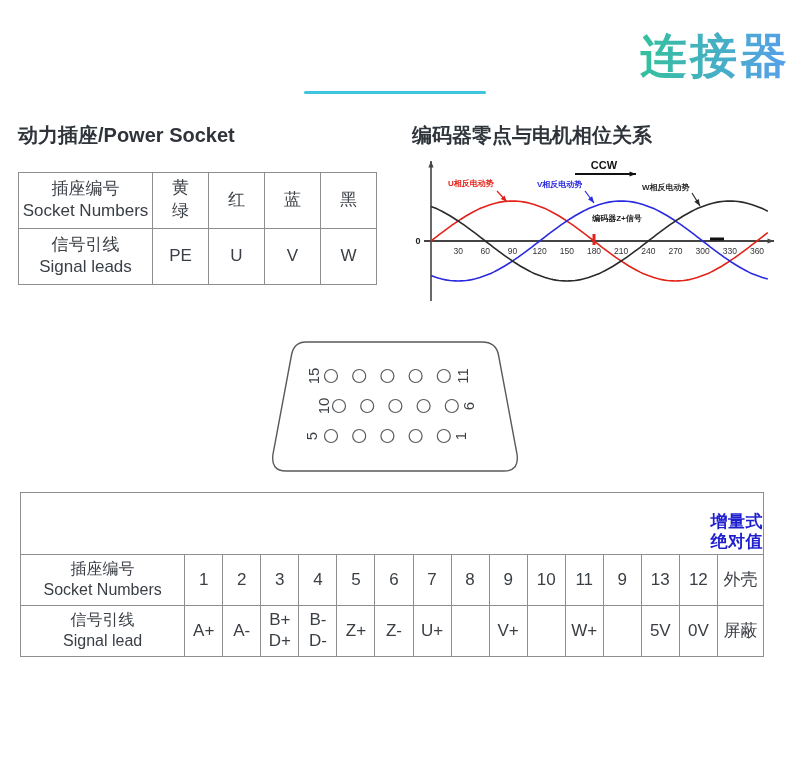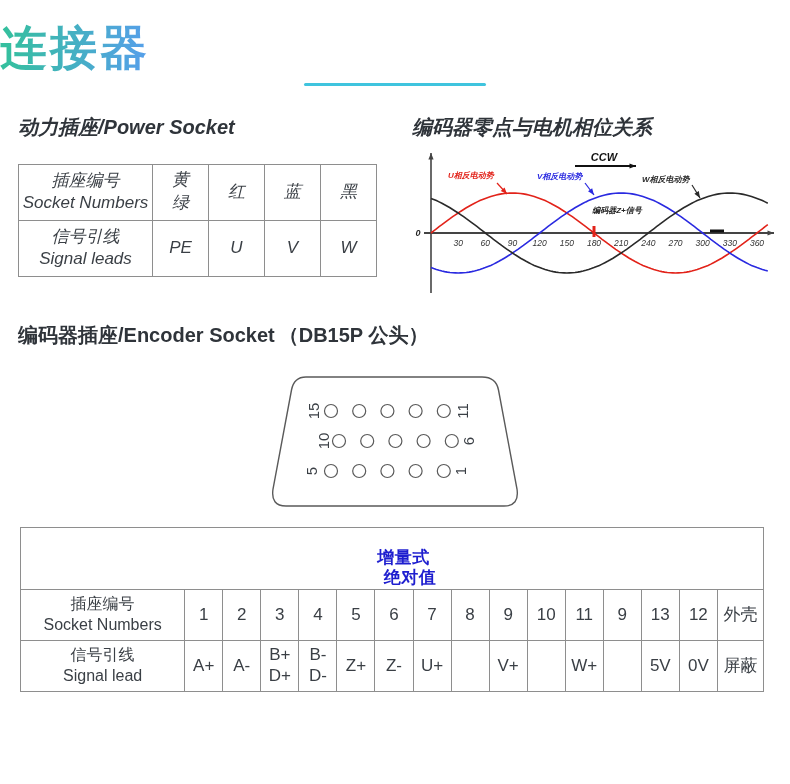--- a/index.html
+++ b/index.html
@@ -1,26 +1,26 @@
 <!DOCTYPE html>
 <html><head>
 <meta charset="utf-8">
 <style>
   html,body{margin:0;padding:0;}
   body{font-family:"Liberation Sans",sans-serif;background:#fff;color:#3a3f45;}
   .page{width:790px;height:784px;overflow:hidden;background:#fff;position:relative;}
 
-  .hdr{text-align:left;padding-top:22px;}
+  .hdr{text-align:right;padding-top:30px;}
   .grad-text{background:linear-gradient(92deg,#35bf9f 5%,#55a0e8 95%);
              -webkit-background-clip:text;background-clip:text;color:transparent;display:inline-block;}
   .title-cn{font-size:47px;font-weight:bold;letter-spacing:3px;line-height:1.1;}
   .title-en{font-size:25px;font-weight:bold;letter-spacing:1px;margin-top:2px;}
   .underline{width:182px;height:3px;background:#3fc4de;margin:9px auto 0;border-radius:2px;}
 
-  .cols{display:flex;margin:28px 0 0 18px;font-style:italic;}
+  .cols{display:flex;margin:28px 0 0 18px;}
   .col-left{width:394px;}
   .col-right{width:372px;margin-left:0;}
   h2{font-size:20px;font-weight:bold;color:#2f343a;margin:0;}
   .col-left h2{margin-bottom:23px;}
   .col-right h2{margin-bottom:6px;}
 
   table{border-collapse:collapse;table-layout:fixed;}
   td{border:1px solid #8e8e8e;text-align:center;white-space:pre-line;padding:0;color:#3a3f45;}
 
   .power-table{width:358px;}
@@ -28,22 +28,22 @@
   .power-table td.lbl{font-size:17px;line-height:1.3;}
 
   .enc-heading{margin:16px 0 0 18px;font-size:20px;font-weight:bold;color:#2f343a;}
   .enc-heading .note{margin-left:4px;}
 
   .db15-wrap{text-align:center;margin-top:20px;}
 
   .enc-table{width:744px;margin:12px 0 0 20px;}
   .enc-table td{font-size:17px;height:50px;line-height:1.2;}
   .enc-table td.lbl{font-size:16px;line-height:1.3;}
-  .enc-table tr.mode td{height:31px;text-align:center;padding-left:23px;font-weight:bold;
-                        font-size:17px;color:#1e1ecf;letter-spacing:.5px;}
+  .enc-table tr.mode td{height:31px;text-align:right;padding-left:23px;font-weight:bold;
+                        font-size:17px;color:#1e1ecf;letter-spacing:.5px;font-family:Liberation Mono, monospace;}
   .enc-table tr.mode td span + span{margin-left:13px;}
 </style>
 </head>
 <body>
 
 <div class="page">
 
   <div class="hdr">
     <div class="grad-text title-cn">连接器</div><br>
     <div class="underline"></div>
@@ -119,23 +119,20 @@
           <line x1="163" y1="19" x2="224" y2="19" stroke="#111" stroke-width="1.8"></line>
           <polygon points="224,19 217.49934755096442,21.596443285890878 217.49934755096442,16.403556714109122" fill="#111"></polygon>
           <text x="205" y="66" font-size="8" font-weight="bold" fill="#222" text-anchor="middle">编码器Z+信号</text>
           <line x1="182.0" y1="79" x2="182.0" y2="90" stroke="#e2231a" stroke-width="3"></line>
           <line x1="298" y1="84" x2="312" y2="84" stroke="#111" stroke-width="3"></line>
         </svg>
     </div>
 
   </div>
 
-  <div class="enc-heading">
-    <span>编码器插座/Encoder Socket</span><span class="note">（DB15P 公头）</span>
-  </div>
 
   <div class="db15-wrap">
     <svg id="db15" width="252" height="142" viewBox="0 0 252 142">
         <path d="M 37 8 L 213 8 Q 227 8 229.5 21 L 248 120 Q 250.5 137 235 137 L 17 137 Q 1.5 137 4 120 L 22.5 21 Q 25 8 37 8 Z" fill="none" stroke="#5a5a5a" stroke-width="1.4"></path>
         <text x="44" y="42" font-size="15" fill="#3a3f45" text-anchor="middle" dominant-baseline="central" transform="rotate(-90 44 42)">15</text>
         <circle cx="62.0" cy="42" r="6.5" fill="#fff" stroke="#5a5a5a" stroke-width="1.2"></circle>
         <circle cx="90.2" cy="42" r="6.5" fill="#fff" stroke="#5a5a5a" stroke-width="1.2"></circle>
         <circle cx="118.4" cy="42" r="6.5" fill="#fff" stroke="#5a5a5a" stroke-width="1.2"></circle>
         <circle cx="146.6" cy="42" r="6.5" fill="#fff" stroke="#5a5a5a" stroke-width="1.2"></circle>
         <circle cx="174.8" cy="42" r="6.5" fill="#fff" stroke="#5a5a5a" stroke-width="1.2"></circle>

